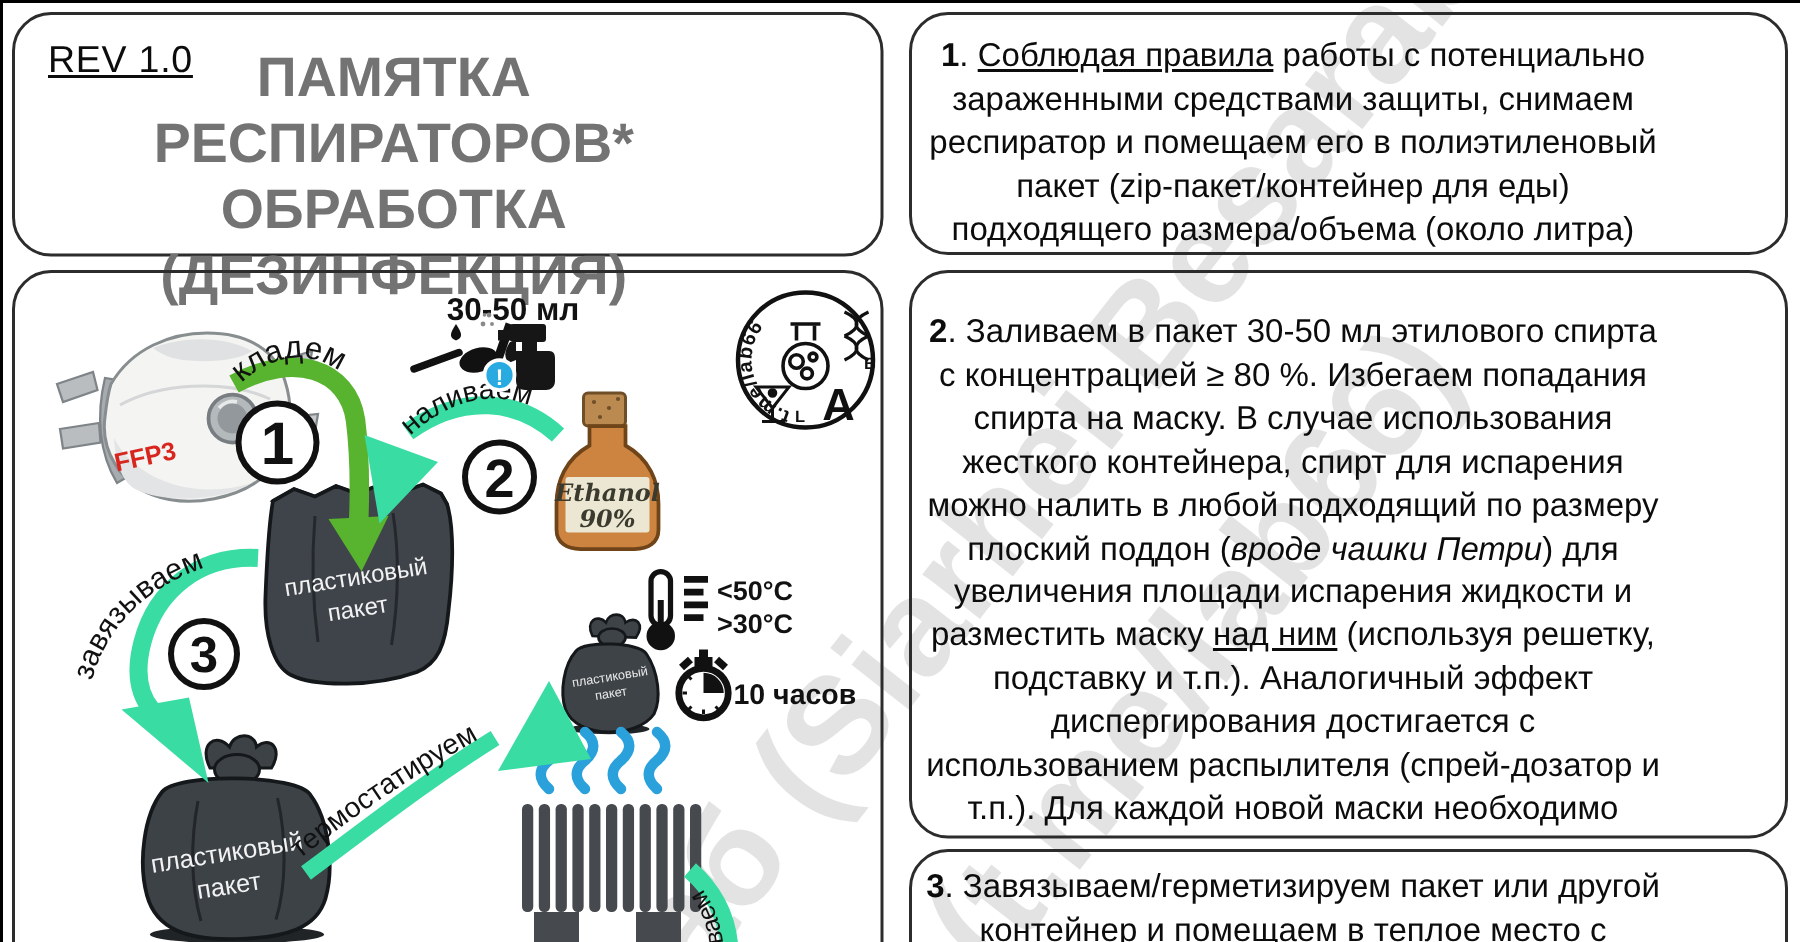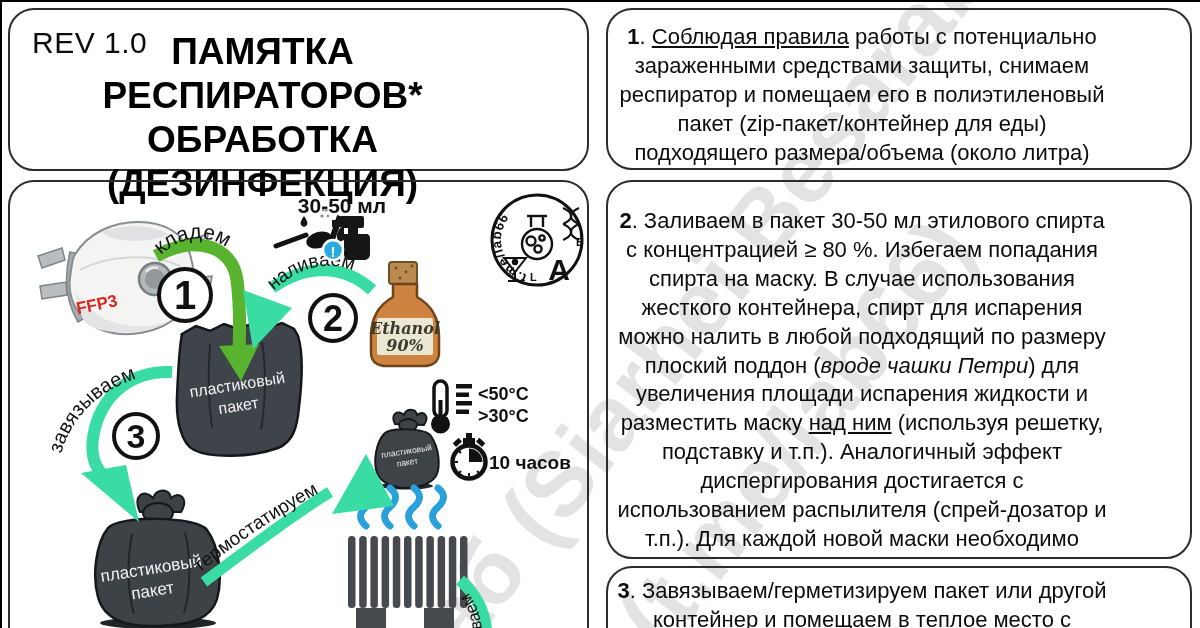--- a/index.html
+++ b/index.html
@@ -19,23 +19,23 @@
 
   
   .panel{position:absolute;border:2.5px solid #2c2c2c;border-radius:26px;
          background:transparent;box-sizing:border-box;z-index:1;}
   .title-panel{left:8px;top:8px;width:581px;height:163px;}
   .diagram-panel{left:8px;top:180px;width:581px;height:478px;}
   .box1{left:606px;top:8px;width:586px;height:162px;}
   .box2{left:606px;top:180px;width:586px;height:379px;overflow:hidden;}
   .box3{left:606px;top:566px;width:586px;height:92px;}
 
-  .rev{position:absolute;left:22px;top:16px;font-size:30px;letter-spacing:.5px;}
+  .rev{position:absolute;left:22px;top:16px;font-size:25px;letter-spacing:.5px;text-decoration:underline;}
   .title{margin-top:20px;padding-right:72px;text-align:center;
-         font-weight:bold;font-size:37px;line-height:44px;color:#000000;}
+         font-weight:bold;font-size:37px;line-height:44px;color:#737373;}
 
   .step-text{padding:10px 82px 0 8px;text-align:center;font-size:22px;line-height:28.9px;}
   .box1 .step-text{padding-top:13px;}
   .box2 .step-text{padding-top:25px;}
   .box3 .step-text{padding-top:9px;}
   .seg-b{font-weight:bold;}
   .seg-u{text-decoration:underline;}
   .seg-i{font-style:italic;}
 
   .diagram-panel svg{position:absolute;left:0;top:0;}

